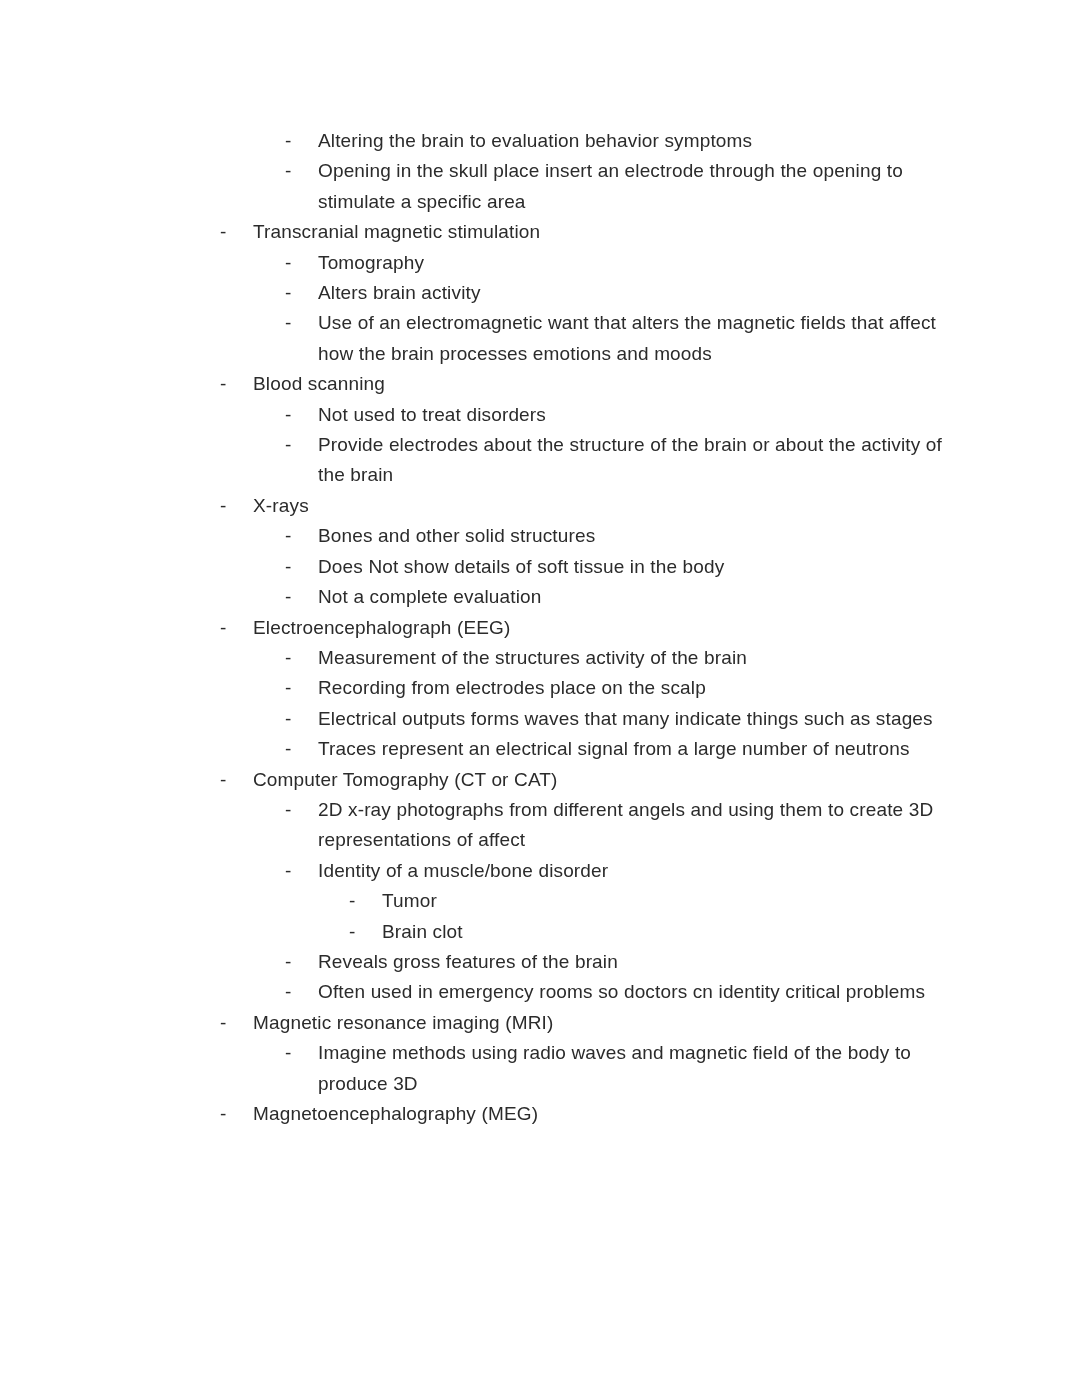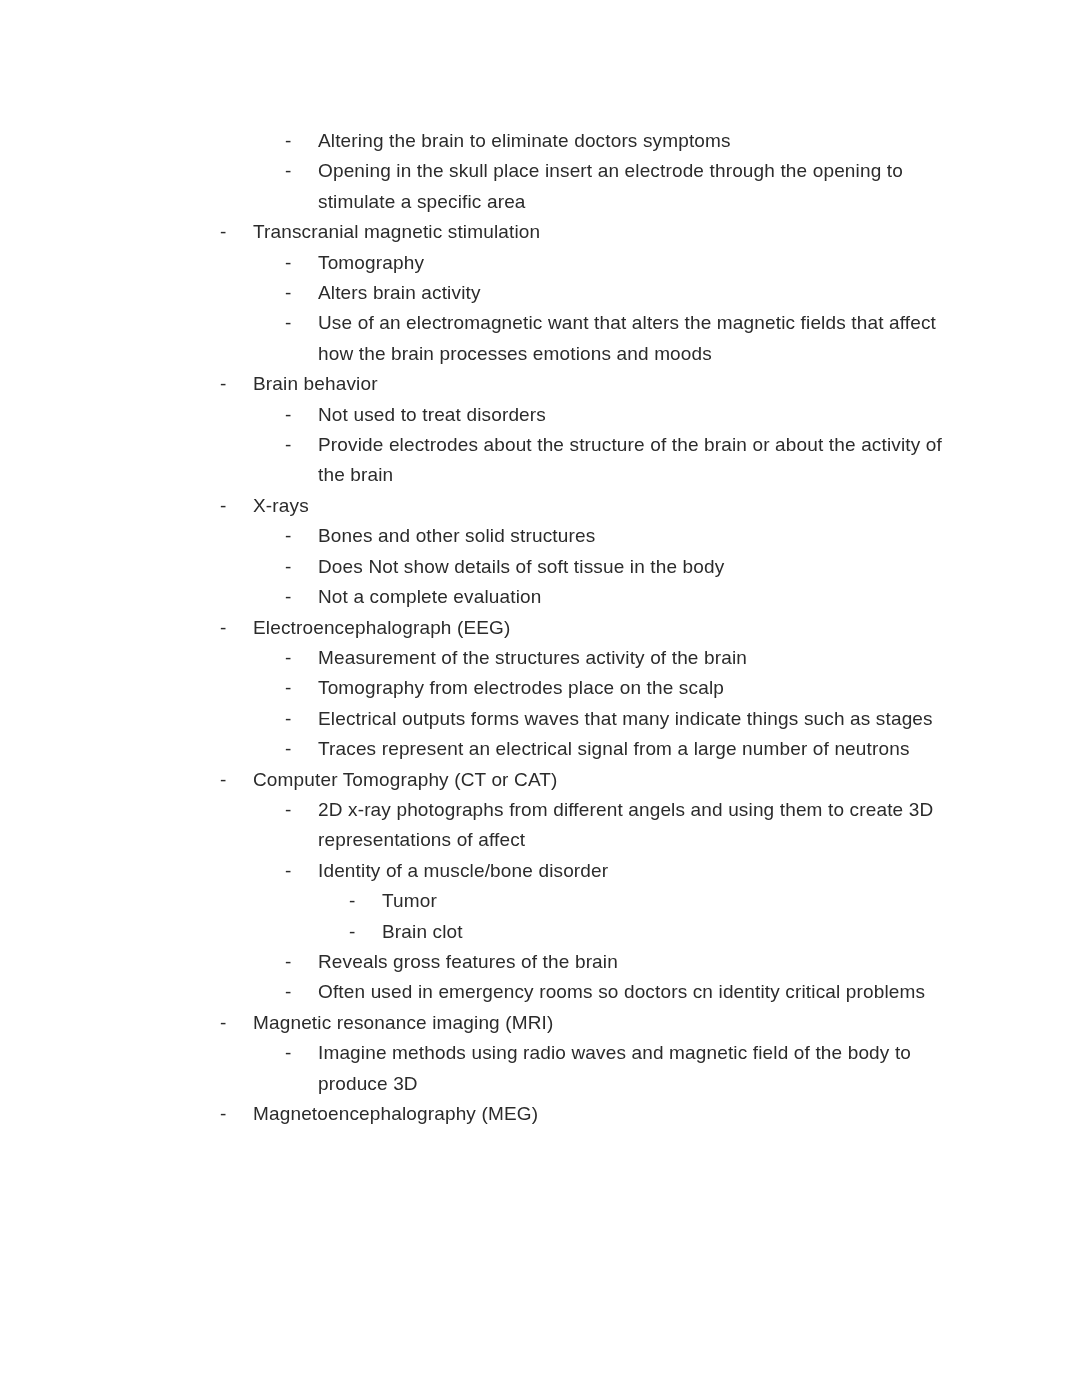--- a/index.html
+++ b/index.html
@@ -40,21 +40,21 @@
   .level-2 { margin-left: 285px; }
   .level-3 { margin-left: 349px; }
 </style>
 </head>
 <body>
 
 <div class="page">
   <div class="notes-list">
       <div class="item level-2">
         <span class="dash">-</span>
-        <span class="text">Altering the brain to eliminate doctors symptoms</span>
+        <span class="text">Altering the brain to evaluation behavior symptoms</span>
       </div>
       <div class="item level-2">
         <span class="dash">-</span>
         <span class="text">Opening in the skull place insert an electrode through the opening to stimulate a specific area</span>
       </div>
       <div class="item level-1">
         <span class="dash">-</span>
         <span class="text">Transcranial magnetic stimulation</span>
       </div>
       <div class="item level-2">
@@ -64,21 +64,21 @@
       <div class="item level-2">
         <span class="dash">-</span>
         <span class="text">Alters brain activity</span>
       </div>
       <div class="item level-2">
         <span class="dash">-</span>
         <span class="text">Use of an electromagnetic want that alters the magnetic fields that affect how the brain processes emotions and moods</span>
       </div>
       <div class="item level-1">
         <span class="dash">-</span>
-        <span class="text">Brain behavior</span>
+        <span class="text">Blood scanning</span>
       </div>
       <div class="item level-2">
         <span class="dash">-</span>
         <span class="text">Not used to treat disorders</span>
       </div>
       <div class="item level-2">
         <span class="dash">-</span>
         <span class="text">Provide electrodes about the structure of the brain or about the activity of the brain</span>
       </div>
       <div class="item level-1">
@@ -100,21 +100,21 @@
       <div class="item level-1">
         <span class="dash">-</span>
         <span class="text">Electroencephalograph (EEG)</span>
       </div>
       <div class="item level-2">
         <span class="dash">-</span>
         <span class="text">Measurement of the structures activity of the brain</span>
       </div>
       <div class="item level-2">
         <span class="dash">-</span>
-        <span class="text">Tomography from electrodes place on the scalp</span>
+        <span class="text">Recording from electrodes place on the scalp</span>
       </div>
       <div class="item level-2">
         <span class="dash">-</span>
         <span class="text">Electrical outputs forms waves that many indicate things such as stages</span>
       </div>
       <div class="item level-2">
         <span class="dash">-</span>
         <span class="text">Traces represent an electrical signal from a large number of neutrons</span>
       </div>
       <div class="item level-1">

